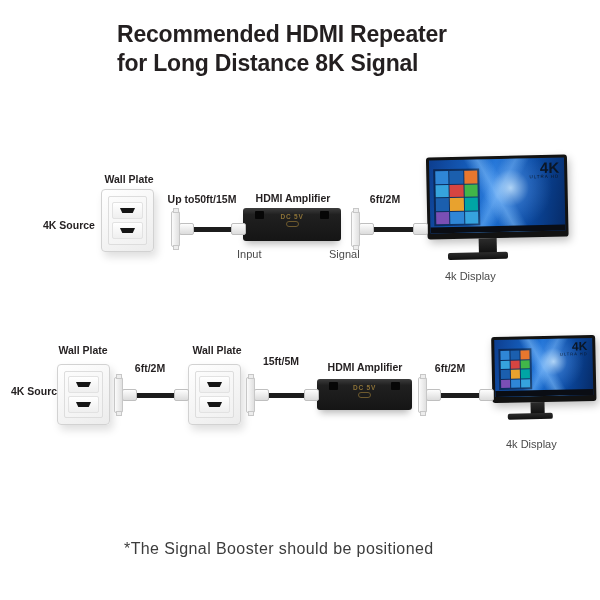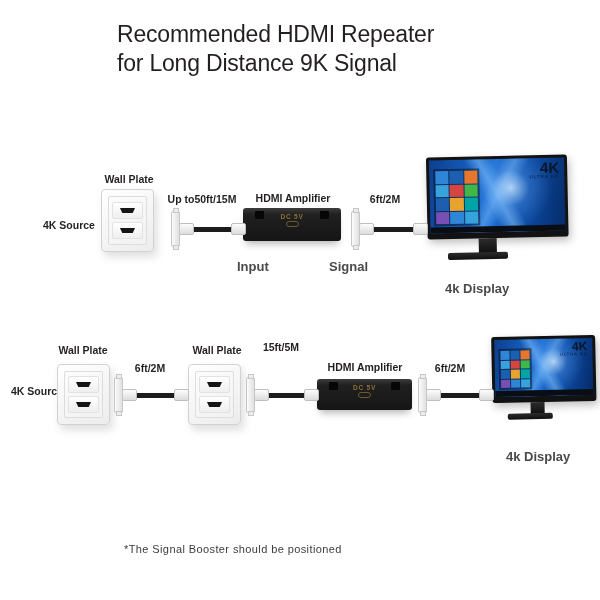--- a/index.html
+++ b/index.html
@@ -4,35 +4,34 @@
 <style>
   * { margin:0; padding:0; box-sizing:border-box; }
   html,body { background:#fff; }
   #canvas {
     position:relative; width:600px; height:600px; background:#ffffff;
     font-family:"Liberation Sans", sans-serif; overflow:hidden;
   }
   
   .title {
     position:absolute; left:117px; top:20px;
-    font-size:23px; line-height:29px; font-weight:400; color:#231f20;
+    font-size:23px; line-height:29px; font-weight:700; color:#231f20;
     letter-spacing:-0.2px;
   }
   .lbl {
     position:absolute; font-size:10.5px; font-weight:700; color:#231f20;
     text-align:center; line-height:12px;
   }
   .sub {
-    position:absolute; font-size:13px; font-weight:700; color:#4a4a4a;
+    position:absolute; font-size:11px; font-weight:400; color:#4a4a4a;
     line-height:13px;
-    margin-top:12px;
   }
   .note {
     position:absolute; left:124px; top:540px;
-    font-size:11px; line-height:18.5px; font-weight:400; color:#3c3c3c;
+    font-size:16px; line-height:18.5px; font-weight:400; color:#3c3c3c;
     letter-spacing:0.4px;
   }
   
   .wallplate {
     position:absolute; background:linear-gradient(150deg,#ffffff,#ececec);
     border:1px solid #d2d2d2; border-radius:4px;
     box-shadow:3px 5px 8px rgba(0,0,0,.13);
   }
   .wp-inner {
     position:absolute; inset:6px; border:1px solid #dddddd; border-radius:2px;
@@ -120,21 +119,21 @@
   .m-sm .m-stand { left:38px; top:66px; width:14px; height:12px; }
   .m-sm .m-base  { left:15px; top:77px; width:45px; height:6px; border-radius:2px; }
 </style>
 </head>
 <body>
 
 <div id="canvas">
 
   <div class="title">
     <div>Recommended HDMI Repeater</div>
-    <div>for Long Distance 9K Signal</div>
+    <div>for Long Distance 8K Signal</div>
   </div>
 
   <div class="lbl" style="left:43px;top:219px;width:62px;text-align:left">4K Source</div>
 
   <div class="lbl" style="left:98px;top:173px;width:62px">Wall Plate</div>
   <div class="wallplate" style="left:101px;top:189px;width:53px;height:63px">
     <div class="wp-inner">
       <div class="wp-slot">
           <i class="hdmi-port"></i>
         </div>
@@ -226,21 +225,21 @@
     <div class="wp-inner">
       <div class="wp-slot">
           <i class="hdmi-port"></i>
         </div>
       <div class="wp-slot">
           <i class="hdmi-port"></i>
         </div>
     </div>
   </div>
 
-  <div class="lbl" style="left:253px;top:341px;width:56px">15ft/5M</div>
+  <div class="lbl" style="left:253px;top:355px;width:56px">15ft/5M</div>
   <div class="cable" style="left:246px;top:376px;width:72px">
     <i class="c-bracket"></i>
       <i class="c-plug"></i>
       <i class="c-wire"></i>
       <i class="c-plug"></i>
   </div>
 
   <div class="lbl" style="left:323px;top:361px;width:84px">HDMI Amplifier</div>
   <div class="amp" style="left:317px;top:379px;width:95px;height:31px">
     <i class="amp-post l"></i>

